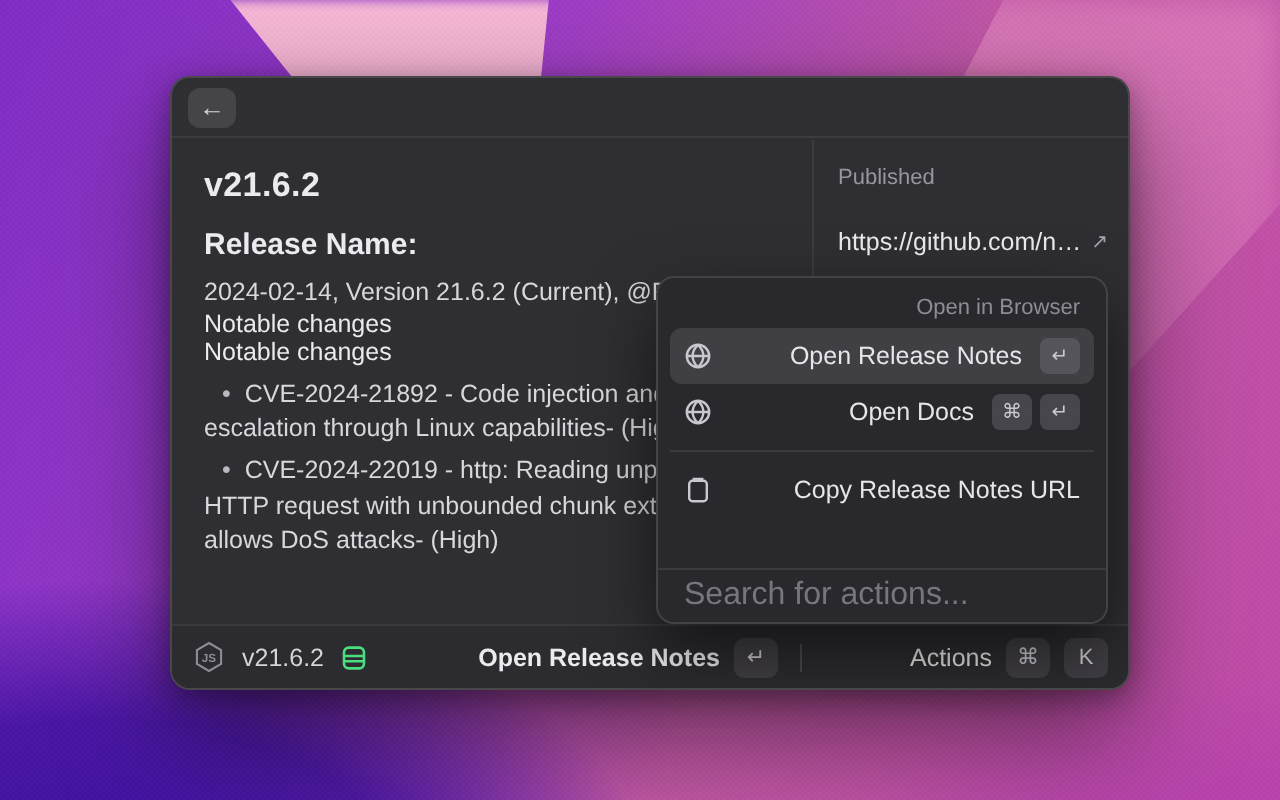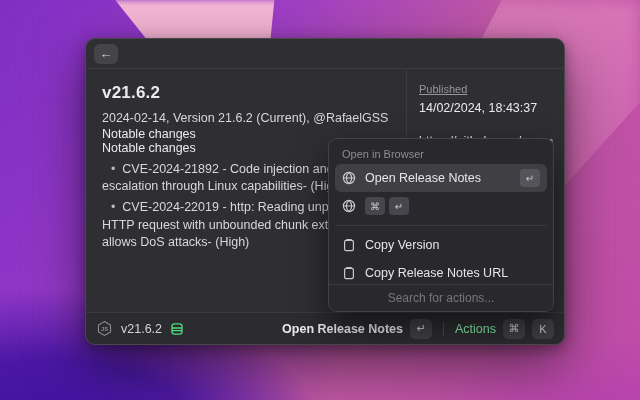--- a/index.html
+++ b/index.html
@@ -59,54 +59,54 @@
   .h2 { font-size: 15px; font-weight: 700; margin-top: 11px; }
   .para { font-size: 12.5px; color: #d8d7dc; margin-top: 7px; line-height: 1.35; }
   .h3 { font-size: 12.5px; font-weight: 400; margin-top: 0; }
   .cve-list { list-style: none; margin-top: 6px; }
   .cve-list li {
     font-size: 12.5px; color: #d8d7dc; line-height: 1.38;
     text-indent: 9px; margin-bottom: 4px;
   }
   .cve-list li::before { content: "•\00a0\00a0"; color: #b9b8be; }
 
-  .meta-label { font-size: 11px; color: #97969c; text-decoration: underline; }
+  .meta-label { font-size: 11px; color: #97969c; }
   .meta-value { font-size: 12.5px; color: #eceaef; margin-top: 6px; }
   .meta-gap { height: 12px; }
   .url-row { display: flex; align-items: center; gap: 4px; margin-top: 7px; }
   .url-text { font-size: 12.5px; color: #eceaef; white-space: nowrap; overflow: hidden; text-overflow: ellipsis; flex: 1; }
   .ext-icon { font-size: 10px; color: #a5a4aa; flex: none; }
 
   
   .bottombar {
     position: absolute; left: 0; right: 0; bottom: 0; height: 32px;
     border-top: 1px solid #3a393e; background: #2c2b2f;
     display: flex; align-items: center; padding: 0 10px; gap: 8px;
   }
   .bb-left { display: flex; align-items: center; gap: 8px; flex: 1; }
   .bb-version { font-size: 12.5px; color: #d5d4d9; }
   .bb-right { display: flex; align-items: center; gap: 7px; }
   .bb-primary { font-size: 12.5px; font-weight: 700; color: #eceaef; }
-  .bb-actions { font-size: 12.5px; font-weight: 500; color: #86efac; }
+  .bb-actions { font-size: 12.5px; font-weight: 500; color: #e5e5e5; margin-left: 43px; }
   .bb-sep { width: 1px; height: 14px; background: #4a494e; margin: 0 4px; }
   .keycap {
     min-width: 22px; height: 20px; padding: 0 5px;
     background: #413f45; border-radius: 5px;
     display: inline-flex; align-items: center; justify-content: center;
     font-size: 11px; color: #cfced4;
   }
 
   
   .popup {
     position: absolute; right: 10px; top: 99px; width: 226px; height: 174px;
     background: #29282c; border: 1px solid rgba(255,255,255,.12);
     border-radius: 9px; box-shadow: 0 14px 34px rgba(0,0,0,.55);
     overflow: hidden; z-index: 5;
   }
-  .popup-inner { padding: 6px 6px 0 6px; }
+  .popup-inner { padding: 6px 6px 0 6px; text-align: right; }
   .pp-section { font-size: 11px; color: #8e8d93; padding: 3px 7px 4px 7px; }
   .pp-row {
     height: 28px; display: flex; align-items: center; gap: 9px;
     padding: 0 7px; border-radius: 6px; cursor: pointer;
   }
   .pp-row.selected { background: #403f44; }
   .pp-label { font-size: 12.5px; color: #e6e5ea; flex: 1; }
   .pp-keys { display: flex; gap: 4px; }
   .pp-key {
     min-width: 20px; height: 18px; padding: 0 4px;
@@ -117,21 +117,21 @@
   .pp-row.selected .pp-key { background: #55545a; }
   .pp-divider { height: 1px; background: #3b3a3f; margin: 5px 0; }
   .pp-icon { width: 14px; height: 14px; flex: none; color: #c9c8ce; }
   .popup-search {
     position: absolute; left: 0; right: 0; bottom: 0; height: 27px;
     border-top: 1px solid #3b3a3f; background: #29282c;
     display: flex; align-items: center; padding: 0 13px;
   }
   .popup-search input {
     background: transparent; border: none; outline: none; width: 100%;
-    font-family: "Liberation Sans", sans-serif; font-size: 12px; color: #e6e5ea; text-align: center;
+    font-family: "Liberation Sans", sans-serif; font-size: 16px; color: #e6e5ea;
   }
   .popup-search input::placeholder { color: #77767c; }
 
   .hex-icon { color: #8e8d93; }
   .green-icon { color: #4ade80; }
   svg { display: block; }
 </style>
 </head>
 <body>
 
@@ -144,35 +144,35 @@
 
   <div class="topbar">
     <div class="back-btn">
       <span>←</span>
     </div>
   </div>
 
   <div class="body-row">
     <div class="main-col">
       <div class="doc-title">v21.6.2</div>
+      <div class="h2">Release Name:</div>
       <div class="para">2024-02-14, Version 21.6.2 (Current), @RafaelGSS</div>
       <div class="h3">Notable changes</div>
       <div class="h3">Notable changes</div>
       <ul class="cve-list">
         <li>CVE-2024-21892 - Code injection and privilege escalation through Linux capabilities- (High)</li>
         <li>CVE-2024-22019 - http: Reading unprocessed HTTP request with unbounded chunk extension allows DoS attacks- (High)</li>
 
       </ul>
     </div>
 
     <div class="v-divider"></div>
 
     <div class="meta-col">
       <div class="meta-label">Published</div>
-      <div class="meta-value">14/02/2024, 18:43:37</div>
       <div class="meta-gap"></div>
       <div class="url-row">
         <span class="url-text">https://github.com/nodejs/nod…</span>
         <span class="ext-icon">↗</span>
       </div>
     </div>
   </div>
 
   <div class="popup">
     <div class="popup-inner">
@@ -191,37 +191,29 @@
           </span>
       </div>
 
       <div class="pp-row">
         <span class="pp-icon">
           <svg viewBox="0 0 14 14" width="14" height="14" fill="none" stroke="currentColor" stroke-width="1.2">
             <circle cx="7" cy="7" r="5.6"></circle>
               <path d="M1.4 7h11.2M7 1.4c-3.6 3.4-3.6 7.8 0 11.2M7 1.4c3.6 3.4 3.6 7.8 0 11.2"></path>
           </svg>
         </span>
+        <span class="pp-label">Open Docs</span>
         <span class="pp-keys">
           <span class="pp-key">⌘</span>
           <span class="pp-key">↵</span>
         </span>
       </div>
 
       <div class="pp-divider"></div>
 
-      <div class="pp-row">
-        <span class="pp-icon">
-          <svg viewBox="0 0 14 14" width="14" height="14" fill="none" stroke="currentColor" stroke-width="1.2">
-            <rect x="2.6" y="2.4" width="8.8" height="10.2" rx="1.6"></rect>
-              <path d="M5 2.4V1.6h4v.8" stroke-width="1.4"></path>
-          </svg>
-        </span>
-        <span class="pp-label">Copy Version</span>
-      </div>
 
       <div class="pp-row">
         <span class="pp-icon">
           <svg viewBox="0 0 14 14" width="14" height="14" fill="none" stroke="currentColor" stroke-width="1.2">
             <rect x="2.6" y="2.4" width="8.8" height="10.2" rx="1.6"></rect>
               <path d="M5 2.4V1.6h4v.8" stroke-width="1.4"></path>
           </svg>
         </span>
         <span class="pp-label">Copy Release Notes URL</span>
       </div>

